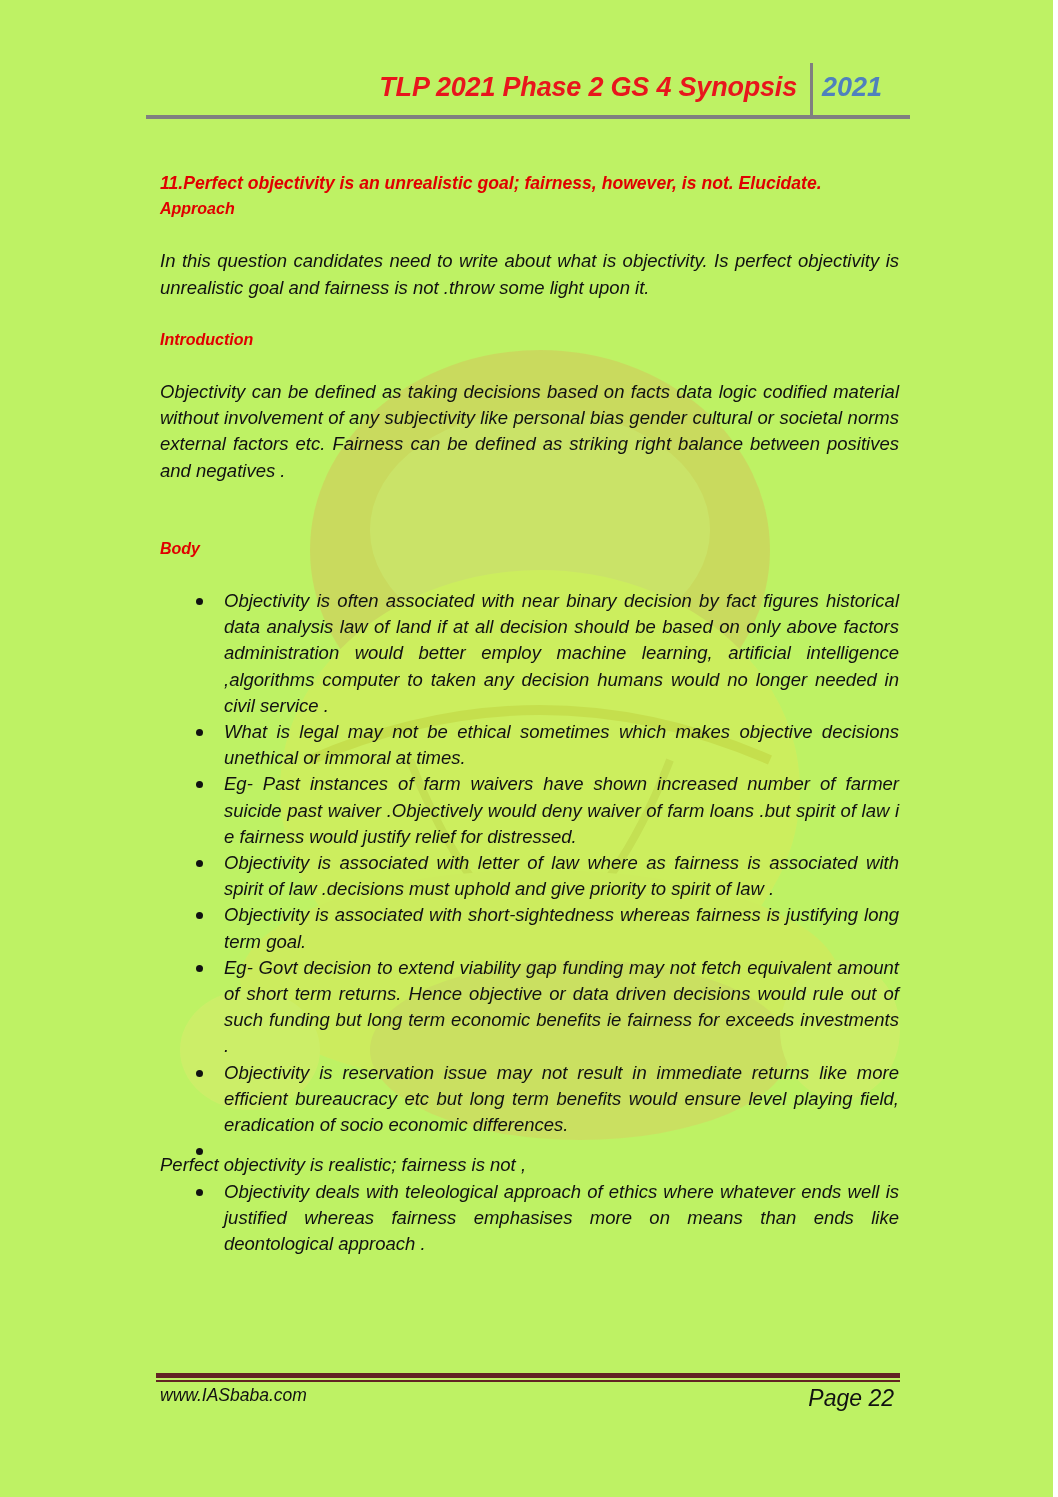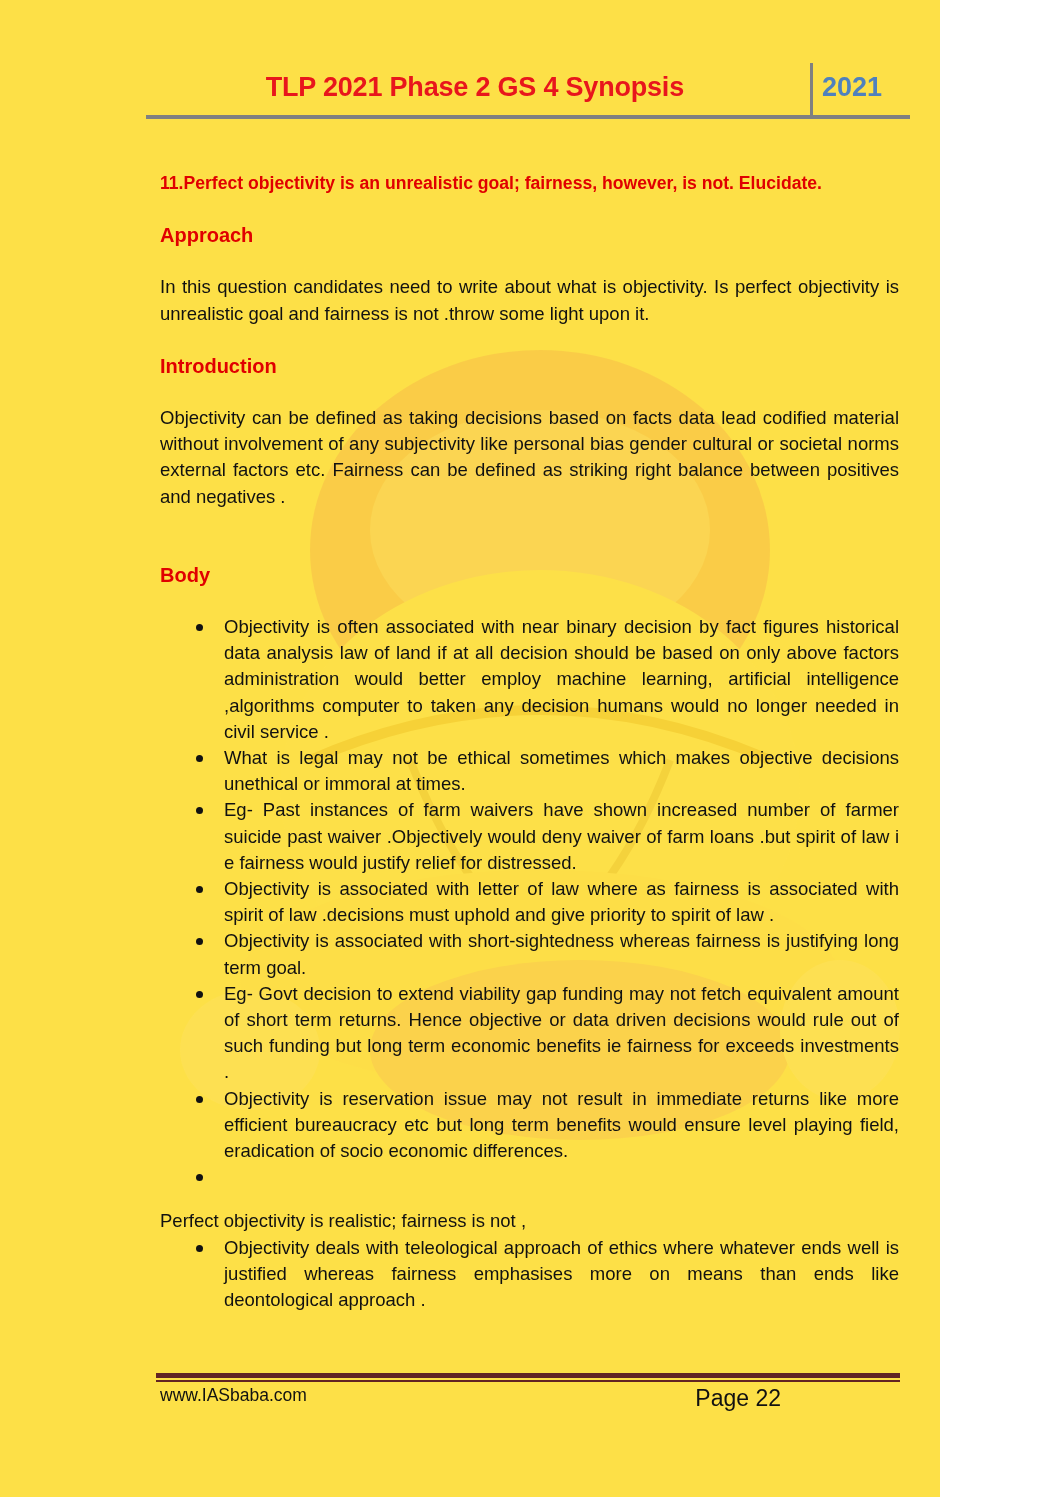--- a/index.html
+++ b/index.html
@@ -8,22 +8,23 @@
       background: #ffffff;
       overflow: hidden;
     }
     body {
       position: relative;
       font-family: "Liberation Sans", sans-serif;
       color: #111111;
     }
     .page {
       position: absolute; left: 0; top: 0;
-      width: 940px; height: 1497px;
-      background: #fde047;
+      width: 1053px; height: 1497px;
+      background: #bef264;
+      font-style: italic;
     }
     
     .watermark {
       position: absolute;
       left: 160px; top: 330px;
       width: 760px; height: 880px;
       pointer-events: none;
       opacity: 0.22;
     }
     
@@ -57,26 +58,25 @@
     .content {
       position: absolute;
       left: 160px; top: 170px;
       width: 739px;
       font-size: 18.5px;
       line-height: 26.2px;
     }
     .q-title {
       color: #e00000; font-weight: bold;
       font-size: 17.6px;
-      margin-bottom: 26px;
       white-space: nowrap;
     }
     .section-heading {
       color: #e00000; font-weight: bold;
-      font-size: 20px;
+      font-size: 16px;
       margin-bottom: 26px;
     }
     .para {
       text-align: justify;
       text-align-last: left;
       margin-bottom: 26px;
       margin-top: 11px;
     }
     .spacer { height: 26px; }
     ul.bullets {
@@ -88,21 +88,21 @@
       padding-left: 28px;
       text-align: justify;
     }
     ul.bullets li .bullet-dot {
       position: absolute;
       left: 0; top: 10px;
       width: 7px; height: 7px;
       border-radius: 50%;
       background: #111;
     }
-    .plain-line { margin-top: 44px; }
+    .plain-line { margin-top: 14px; }
     
     .footer-rule-thick {
       position: absolute;
       left: 156px; top: 1373px;
       width: 744px; height: 5px;
       background: #622423;
     }
     .footer-rule-thin {
       position: absolute;
       left: 156px; top: 1380px;
@@ -144,21 +144,21 @@
   <div class="header-year">2021</div>
   <div class="header-rule"></div>
 
   <div class="content">
     <div class="q-title">11.Perfect objectivity is an unrealistic goal; fairness, however, is not. Elucidate.</div>
 
     <div class="section-heading">Approach</div>
     <p class="para">In this question candidates need to write about what is objectivity. Is perfect objectivity is unrealistic goal and fairness is not .throw some light upon it.</p>
 
     <div class="section-heading">Introduction</div>
-    <p class="para">Objectivity can be defined as taking decisions based on facts data lead codified material without involvement of any subjectivity like personal bias gender cultural or societal norms external factors etc. Fairness can be defined as striking right balance between positives and negatives .</p>
+    <p class="para">Objectivity can be defined as taking decisions based on facts data logic codified material without involvement of any subjectivity like personal bias gender cultural or societal norms external factors etc. Fairness can be defined as striking right balance between positives and negatives .</p>
 
     <div class="spacer"></div>
 
     <div class="section-heading">Body</div>
 
     <ul class="bullets">
       <li><span class="bullet-dot"></span><span>Objectivity is often associated with near binary decision by fact figures historical data analysis law of land if at all decision should be based on only above factors administration would better employ machine learning, artificial intelligence ,algorithms computer to taken any decision humans would no longer needed in civil service .</span></li>
       <li><span class="bullet-dot"></span><span>What is legal may not be ethical sometimes which makes objective decisions unethical or immoral at times.</span></li>
       <li><span class="bullet-dot"></span><span>Eg- Past instances of farm waivers have shown increased number of farmer suicide past waiver .Objectively would deny waiver of farm loans .but spirit of law i e fairness would justify relief for distressed.</span></li>
       <li><span class="bullet-dot"></span><span>Objectivity is associated with letter of law where as fairness is associated with spirit of law .decisions must uphold and give priority to spirit of law .</span></li>

